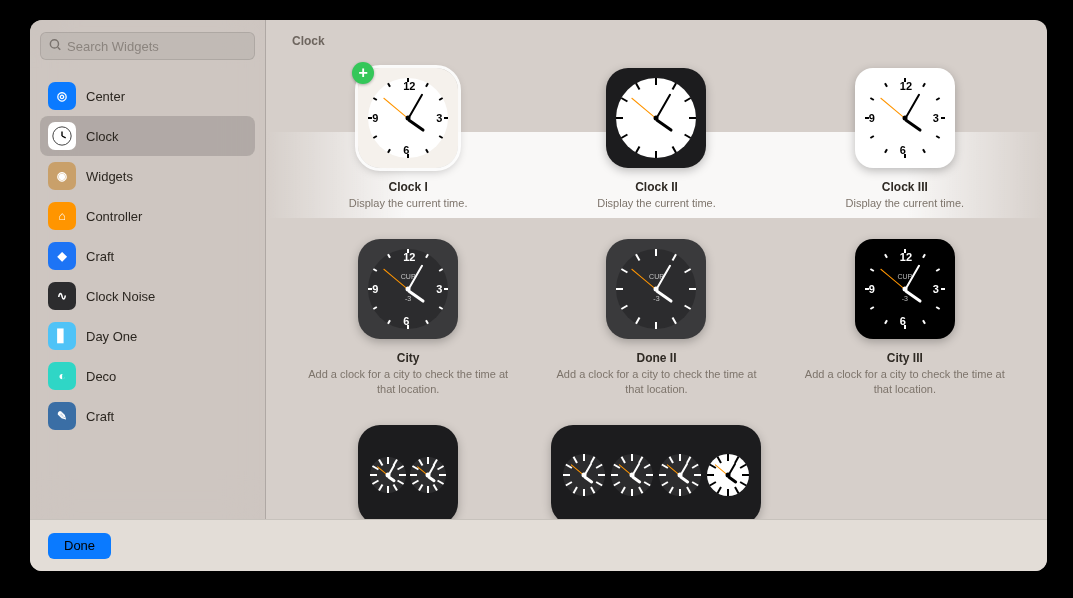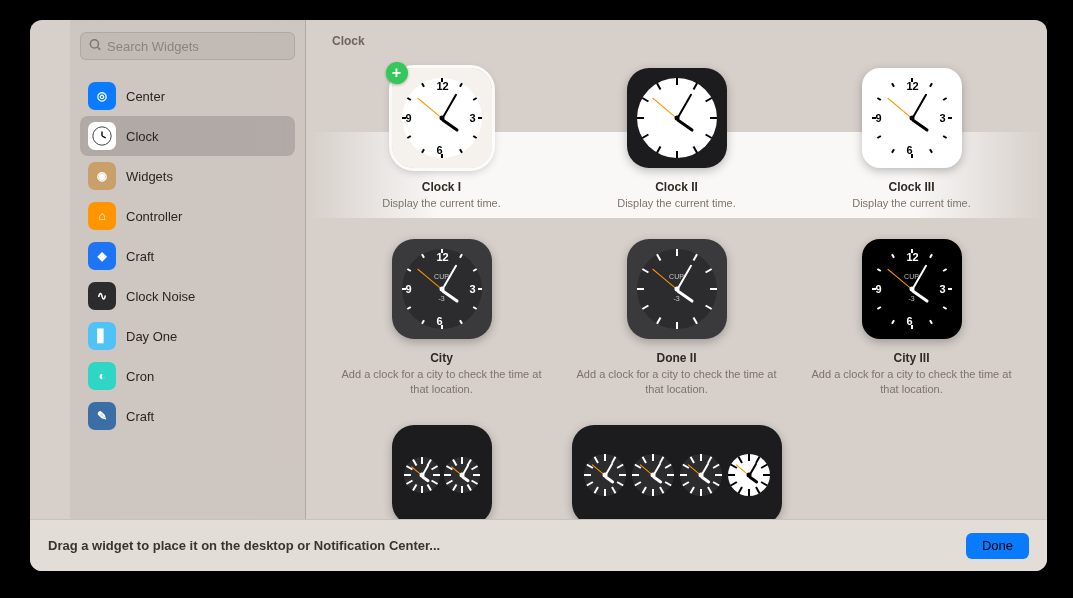--- a/index.html
+++ b/index.html
@@ -1,18 +1,18 @@
 <!DOCTYPE html>
 <html><head>
 <meta charset="utf-8">
 <style>
   * { box-sizing: border-box; margin: 0; padding: 0; font-family: -apple-system, BlinkMacSystemFont, "Segoe UI", Helvetica, Arial, sans-serif; }
   body { background:#000; width:1073px; height:598px; overflow:hidden; }
   .window { position:absolute; left:30px; top:20px; width:1017px; height:551px; background:#d6cfca; border-radius:12px; overflow:hidden; display:flex; flex-direction:column; box-shadow:0 20px 60px rgba(0,0,0,.5);}
-  .main { flex:1; display:flex; overflow:hidden;padding-left:40px; }
+  .main { flex:1; display:flex; overflow:hidden; }
   .sidebar { width:236px; background:rgba(200,192,186,.6); backdrop-filter:blur(20px); border-right:1px solid rgba(0,0,0,.15); padding:12px 10px 0 10px; display:flex; flex-direction:column; }
   .search-wrap { position:relative; margin-bottom:16px;}
   .search-icon { position:absolute; left:8px; top:50%; transform:translateY(-50%); color:#7a736e; font-size:14px;}
   .search { width:100%; height:28px; border-radius:6px; border:1px solid rgba(0,0,0,.1); background:rgba(0,0,0,.06); padding:0 8px 0 26px; font-size:13px; color:#444;}
   .search::placeholder{color:#8b847e;}
   .list { flex:1; overflow-y:auto; }
   .list::-webkit-scrollbar{width:0;}
   .item { display:flex; align-items:center; gap:10px; height:40px; padding:0 8px; border-radius:8px; cursor:default;}
   .item.selected { background:rgba(0,0,0,.14);}
   .app-icon { width:28px; height:28px; border-radius:7px; display:flex; align-items:center; justify-content:center; font-size:14px; color:#fff; flex-shrink:0;}
@@ -89,21 +89,21 @@
           <div class="item">
             <div class="app-icon" style="background: rgb(44, 44, 46); color: rgb(255, 255, 255); font-size: 12px; font-weight: 700;">∿</div>
             <div class="label">Clock Noise</div>
           </div>
           <div class="item">
             <div class="app-icon" style="background: rgb(79, 195, 247); color: rgb(255, 255, 255); font-size: 12px; font-weight: 700;">▋</div>
             <div class="label">Day One</div>
           </div>
           <div class="item">
             <div class="app-icon" style="background: rgb(47, 214, 198); color: rgb(255, 255, 255); font-size: 12px; font-weight: 700;">◐</div>
-            <div class="label">Cron</div>
+            <div class="label">Deco</div>
           </div>
           <div class="item">
             <div class="app-icon" style="background: rgb(58, 110, 165); color: rgb(255, 255, 255); font-size: 12px; font-weight: 700;">✎</div>
             <div class="label">Craft</div>
           </div>
         </div>
     </div>
 
     <div class="content">
       <div class="highlight-band"></div>
@@ -391,16 +391,15 @@
                 <div class="center-dot" style="background: rgb(0, 0, 0);"></div>
               </div>
             </div>
           </div>
         </div>
     </div>
 
   </div>
 
   <div class="footer">
-    <div class="footer-text">Drag a widget to place it on the desktop or Notification Center...</div>
     <button class="done-btn">Done</button>
   </div>
 </div>
 
 </body></html>

